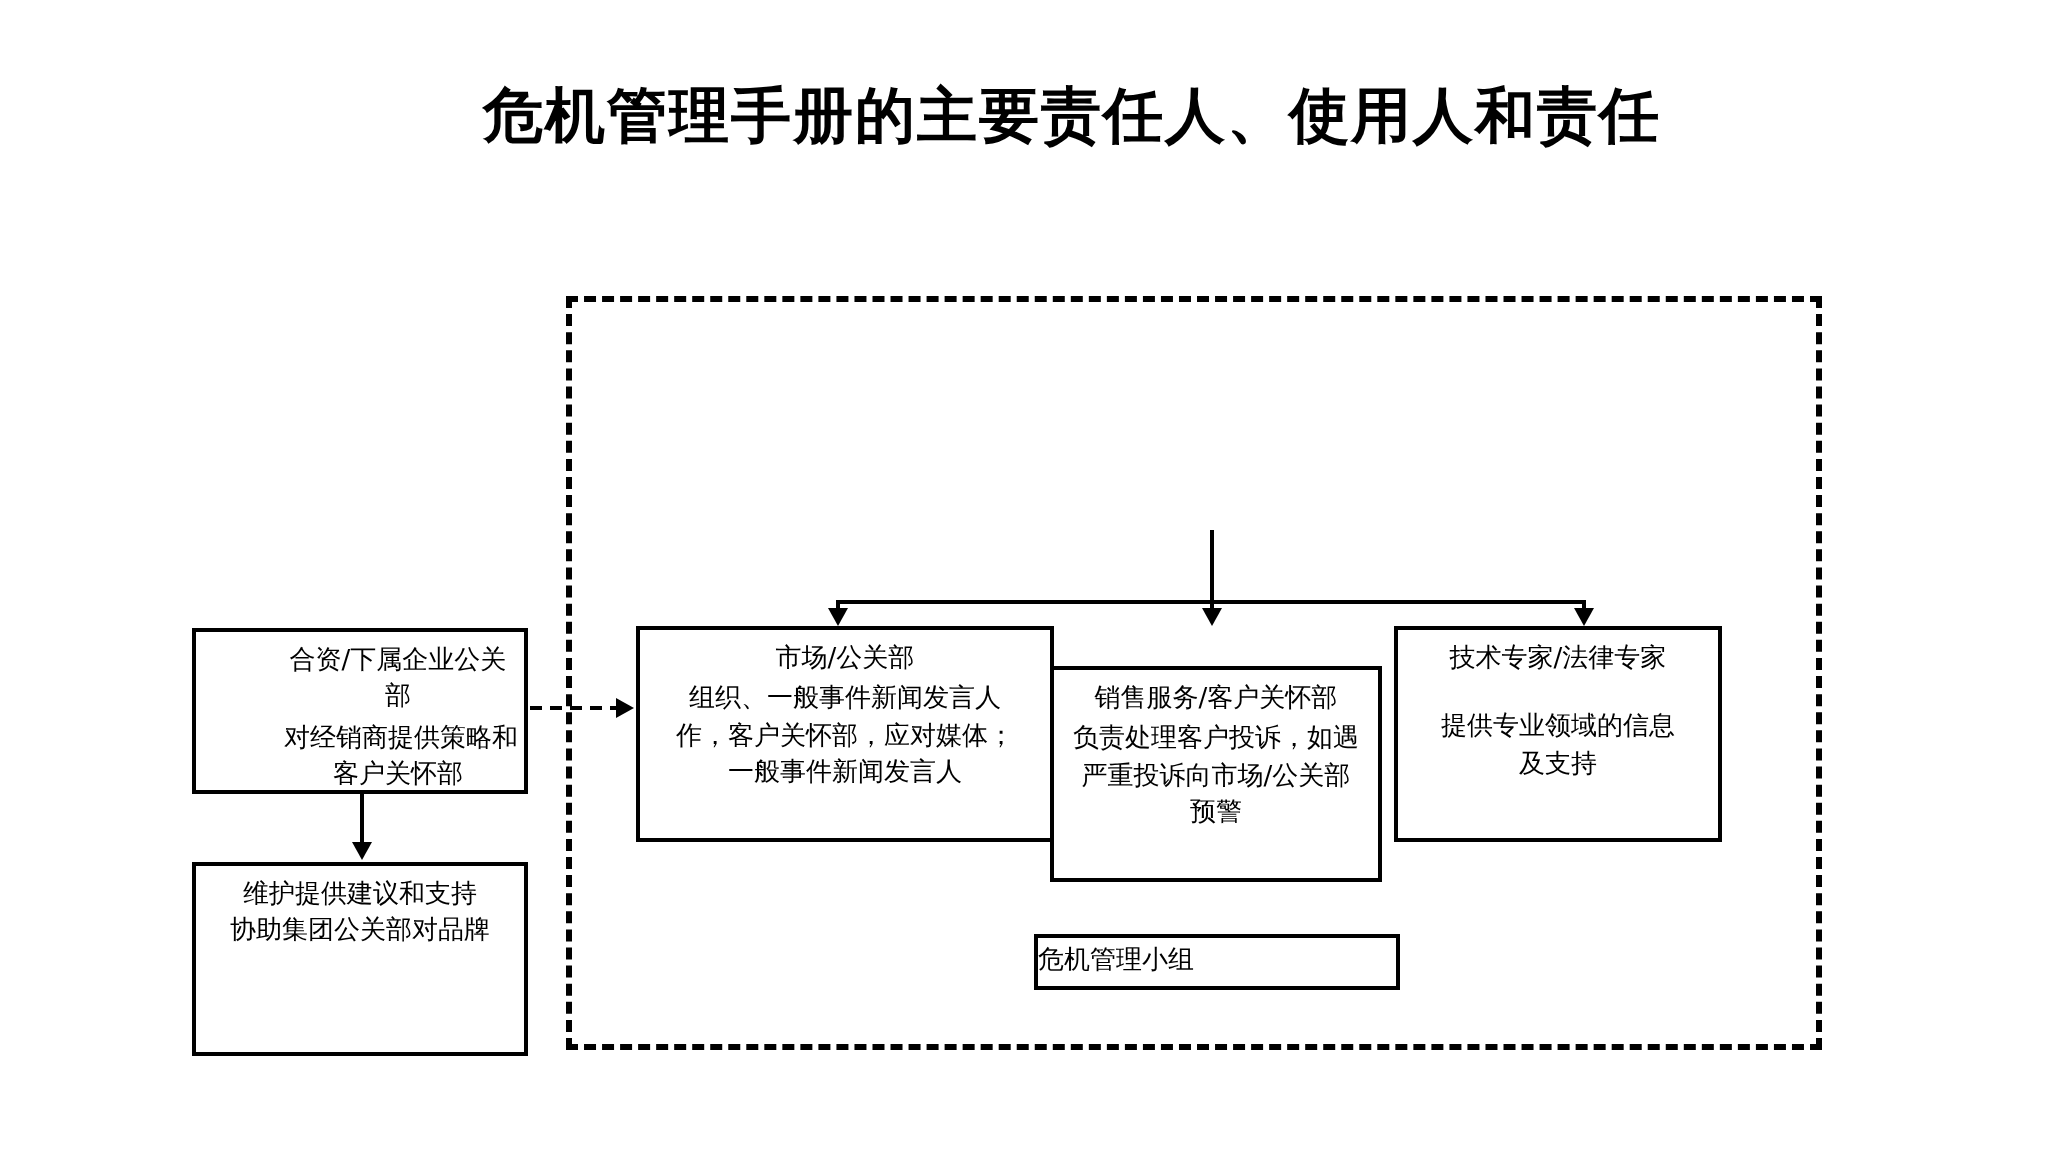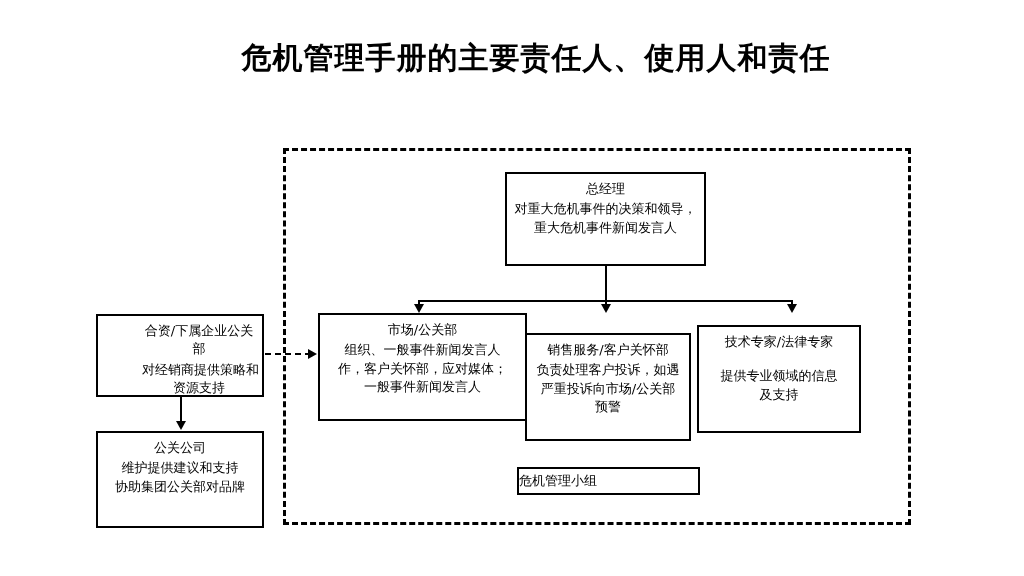--- a/index.html
+++ b/index.html
@@ -65,21 +65,21 @@
   .node .node-line.spacer {
     height: 14px;
   }
 
   
   #node-gm      { left: 505px; top: 172px; width: 201px; height: 94px; }
   #node-jv      { left: 96px;  top: 314px; width: 168px; height: 83px; padding-left: 44px; }
   #node-pr-co   { left: 96px;  top: 431px; width: 168px; height: 97px; }
   #node-mkt     { left: 318px; top: 313px; width: 209px; height: 108px; }
   #node-sales   { left: 525px; top: 313px; width: 166px; height: 108px; margin-top: 20px; }
-  #node-expert  { left: 697px; top: 313px; width: 164px; height: 108px; margin-top: 12px; }
+  #node-expert  { left: 697px; top: 313px; width: 164px; height: 108px; }
   #node-team    { left: 517px; top: 467px; width: 183px; height: 28px;
                   padding: 0; display: flex; align-items: center; justify-content: flex-start; }
 
   
   .conn-v {
     position: absolute;
     width: 0;
     border-left: 2px solid #000000;
   }
   .conn-h {
@@ -111,25 +111,20 @@
 </style>
 </head>
 <body>
 
 <div id="canvas">
 
   <div class="title">危机管理手册的主要责任人、使用人和责任</div>
 
   <div class="dashed-container"></div>
 
-  <div class="node" id="node-gm">
-    <span class="node-title">总经理</span>
-    <span class="node-line">对重大危机事件的决策和领导，</span>
-    <span class="node-line">重大危机事件新闻发言人</span>
-  </div>
 
   <div class="conn-v" style="left:605px; top:265px; height:36px;"></div>
   <div class="conn-h" style="left:418px; top:300px; width:374px;"></div>
 
   <div class="conn-v" style="left:418px; top:300px; height:6px;"></div>
   <div class="arrowhead-down" style="left:414px; top:304px;"></div>
 
   <div class="conn-v" style="left:605px; top:300px; height:6px;"></div>
   <div class="arrowhead-down" style="left:601px; top:304px;"></div>
 
@@ -157,28 +152,27 @@
     <span class="node-line">及支持</span>
   </div>
 
   <div class="node" id="node-team">
     <span class="node-line">危机管理小组</span>
   </div>
 
   <div class="node" id="node-jv">
     <span class="node-title">合资/下属企业公关部</span>
     <span class="node-line">对经销商提供策略和</span>
-    <span class="node-line">资源支持</span>
+    <span class="node-line">客户关怀部</span>
   </div>
 
   <div class="conn-v" style="left:180px; top:397px; height:26px;"></div>
   <div class="arrowhead-down" style="left:176px; top:421px;"></div>
 
   <div class="node" id="node-pr-co">
-    <span class="node-title">公关公司</span>
     <span class="node-line">维护提供建议和支持</span>
     <span class="node-line">协助集团公关部对品牌</span>
   </div>
 
   <div class="conn-h-dashed" style="left:265px; top:353px; width:46px;"></div>
   <div class="arrowhead-right" style="left:308px; top:349px;"></div>
 
 </div>
 
 </body></html>

